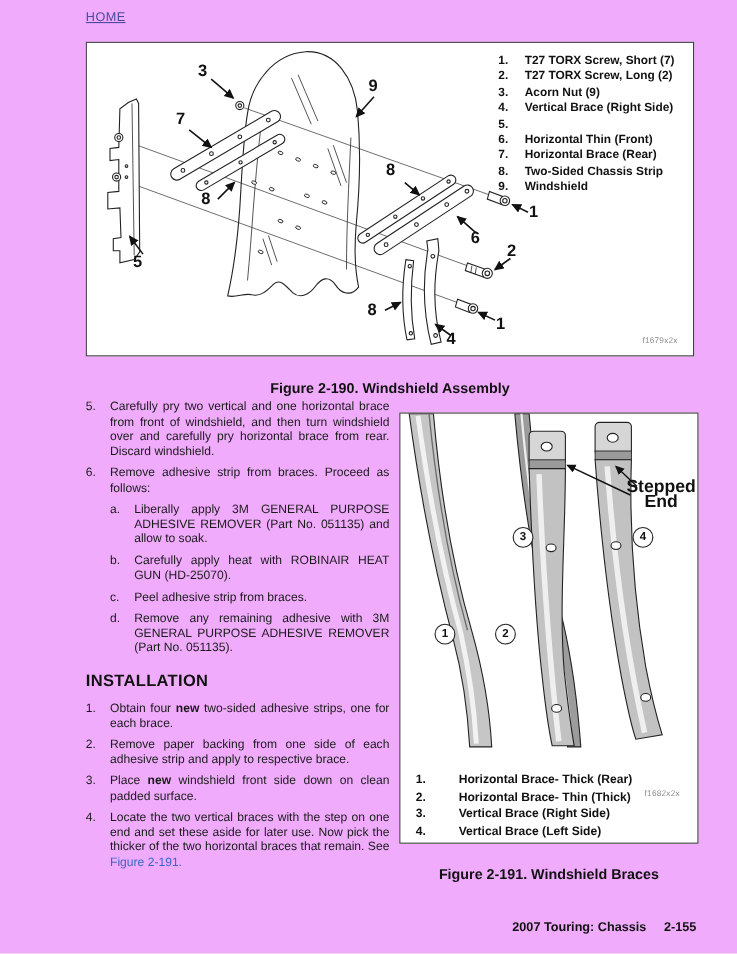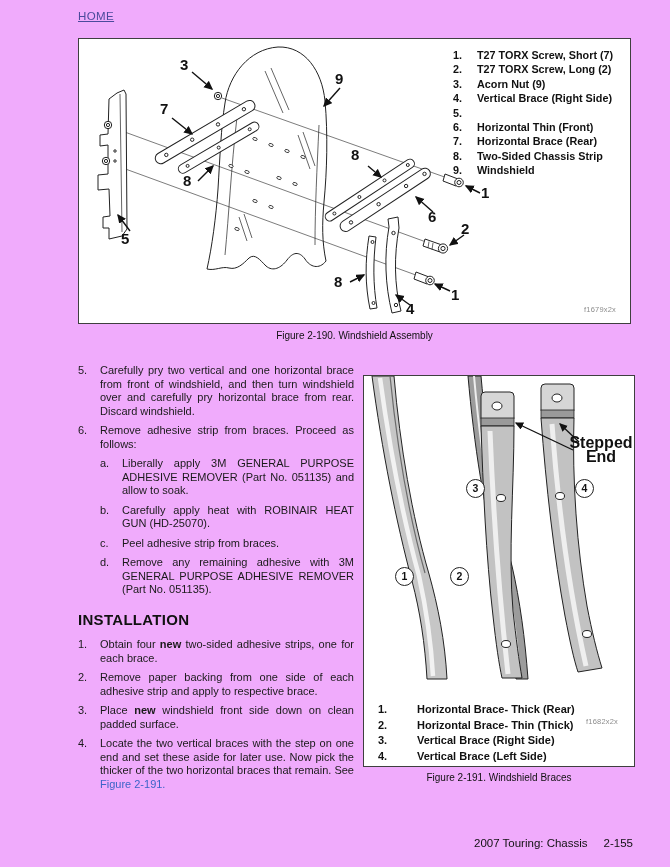--- a/index.html
+++ b/index.html
@@ -10,21 +10,21 @@
   }
   .home-link{
     position:absolute;left:78px;top:10px;font-size:11.5px;letter-spacing:.4px;
     color:#4a4a9c;text-decoration:underline;cursor:pointer;font-weight:500;
   }
   .figbox{position:absolute;border:1px solid #3f3f3f;background:#fff;box-sizing:border-box;}
   .fig190{left:78px;top:38px;width:553px;height:286px;}
   .fig191{left:363px;top:375px;width:272px;height:392px;}
   .figbox svg{position:absolute;left:0;top:0;}
   .figcap{
-    position:absolute;text-align:center;font-weight:normal;font-size:10px;color:#111;
+    position:absolute;text-align:center;font-weight:bold;font-size:13px;color:#111;margin-top:15px;
   }
   .cap190{left:78px;top:330px;width:553px;}
   .cap191{left:363px;top:772px;width:272px;}
   .figid{position:absolute;font-size:7.5px;color:#8d8d8d;letter-spacing:.2px;}
   
   .legend190{position:absolute;left:374px;top:9px;width:172px;}
   .legend190 .row{display:flex;font-size:10.8px;font-weight:bold;line-height:14.4px;color:#111;}
   .legend190 .n{width:24px;flex:none;}
   
   .co{position:absolute;font-weight:bold;font-size:15px;color:#111;line-height:15px;}
@@ -46,21 +46,21 @@
   .li{display:flex;margin-bottom:6px;}
   .li .num{width:22px;flex:none;}
   .li .body{flex:1;text-align:justify;}
   .sub{margin-left:22px;}
   .install-head{
     font-size:15px;font-weight:bold;letter-spacing:.3px;margin:16px 0 12px 0;color:#111;
   }
   .fig-link{color:#3c64c8;cursor:pointer;}
   .footer{
     position:absolute;left:0;top:837px;width:633px;text-align:right;
-    font-weight:normal;font-size:11.5px;color:#111;
+    font-weight:bold;font-size:11.5px;color:#111;
   }
   .footer .pgnum{margin-left:16px;}
   b{font-weight:bold;}
 </style>
 </head>
 <body>
 
 <div class="page">
 
   <a class="home-link">HOME</a>

